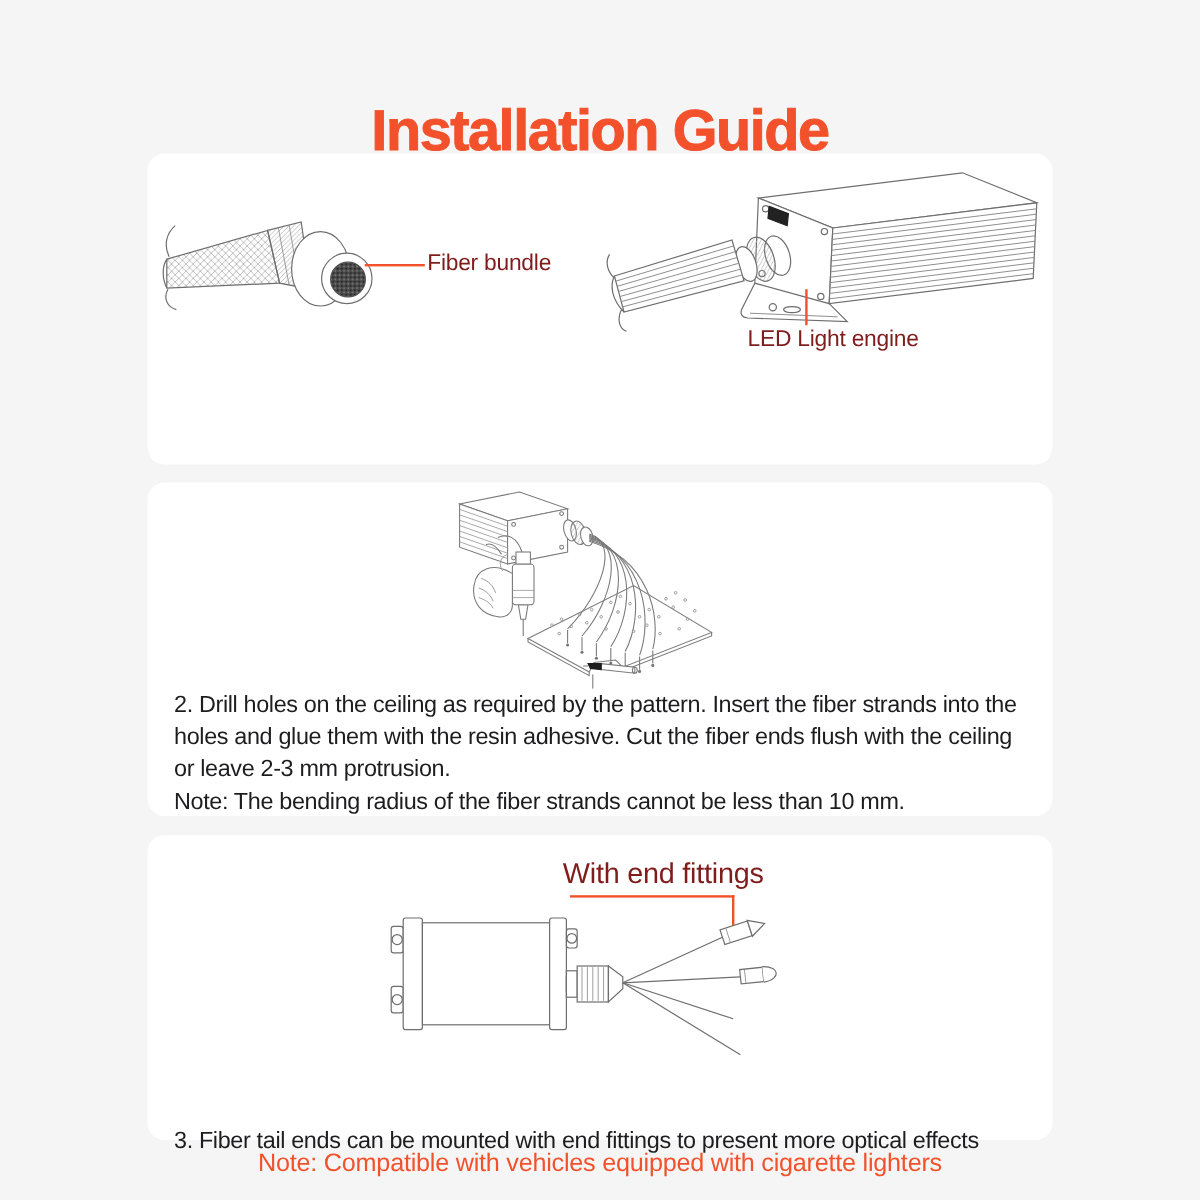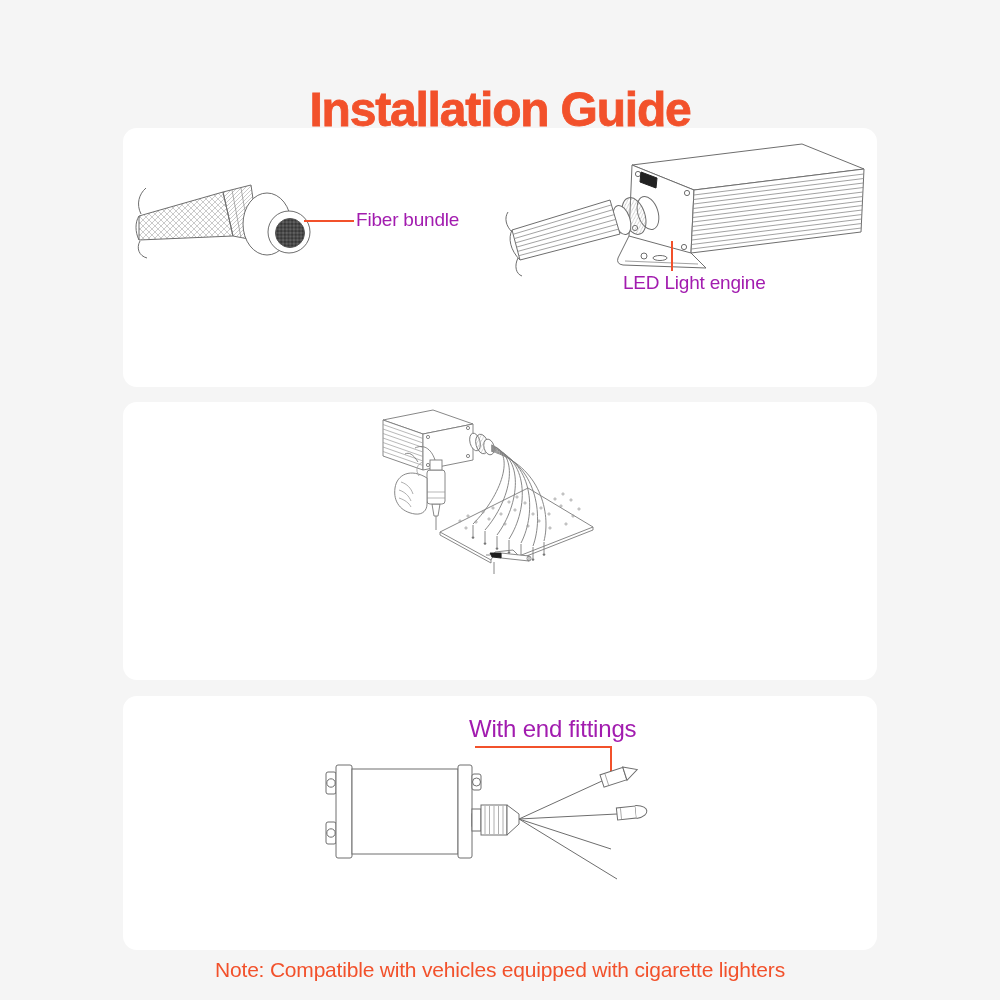--- a/index.html
+++ b/index.html
@@ -22,21 +22,21 @@
     border-radius:14px;
   }
   #card1{top:128px;height:259px;}
   #card2{top:402px;height:278px;}
   #card3{top:696px;height:254px;}
   .step-text{
     position:absolute;left:22px;width:716px;
     font-size:19.5px;line-height:27px;letter-spacing:-0.3px;color:var(--ink);
   }
   .diagram-label{
-    position:absolute;font-size:19px;letter-spacing:-0.2px;color:#a21caf;white-space:nowrap;
+    position:absolute;font-size:19px;letter-spacing:-0.2px;color:#7f1d1d;white-space:nowrap;
   }
   .leader-h{position:absolute;height:2px;background:var(--accent);}
   .leader-v{position:absolute;width:2px;background:var(--accent);}
   .illus{position:absolute;}
   .footer-note{
     position:absolute;top:958px;left:0;width:1000px;text-align:center;
     font-size:21px;letter-spacing:-0.2px;color:var(--accent);
   }
 </style>
 </head>
@@ -250,20 +250,22 @@
 
       <path d="M178,149 L206,152 L206,157 L178,154 Z" fill="#FFFFFF"></path>
       <ellipse cx="206" cy="154.5" rx="2" ry="2.5"></ellipse>
       <path d="M167,149 L178,149 L178,154 L169,153 Z" fill="#1D1D1D" stroke="#1D1D1D"></path>
       <path d="M163,151 L167,151"></path>
       <path d="M171,158 L171,170"></path>
     </g>
   </svg>
 
   <div class="step-text" style="top:172px;">
+    <div>2. Drill holes on the ceiling as required by the pattern. Insert the fiber strands into the holes and glue them with the resin adhesive. Cut the fiber ends flush with the ceiling or leave 2-3 mm protrusion.</div>
+    <div>Note: The bending radius of the fiber strands cannot be less than 10 mm.</div>
   </div>
 </section>
 
 <section class="card" id="card3">
 
   <div class="diagram-label" style="left:346px;top:19px;width:148px;text-align:center;font-size:24px;">With end fittings</div>
   <div class="leader-h" style="left:352px;top:50px;width:137px;"></div>
   <div class="leader-v" style="left:487px;top:50px;height:29px;"></div>
 
   <svg class="illus" style="left:195px;top:56px;" width="365" height="155" viewBox="0 0 365 155">
@@ -300,15 +302,16 @@
       </g>
 
       <g transform="translate(299,62) rotate(-6)">
         <rect x="0" y="-6" width="19" height="12" fill="#FFFFFF"></rect>
         <path d="M4,-5.4 L4,5.4" stroke="#9A9A9A" stroke-width="0.8"></path>
         <path d="M19,-6.5 C27,-6 30,-2.5 30,0 C30,2.5 27,6 19,6.5" fill="#FFFFFF"></path>
       </g>
     </g>
   </svg>
 
+  <p class="step-text" style="top:222px;">3. Fiber tail ends can be mounted with end fittings to present more optical effects</p>
 </section>
 
 <div class="footer-note">Note: Compatible with vehicles equipped with cigarette lighters</div>
 
 </body></html>

